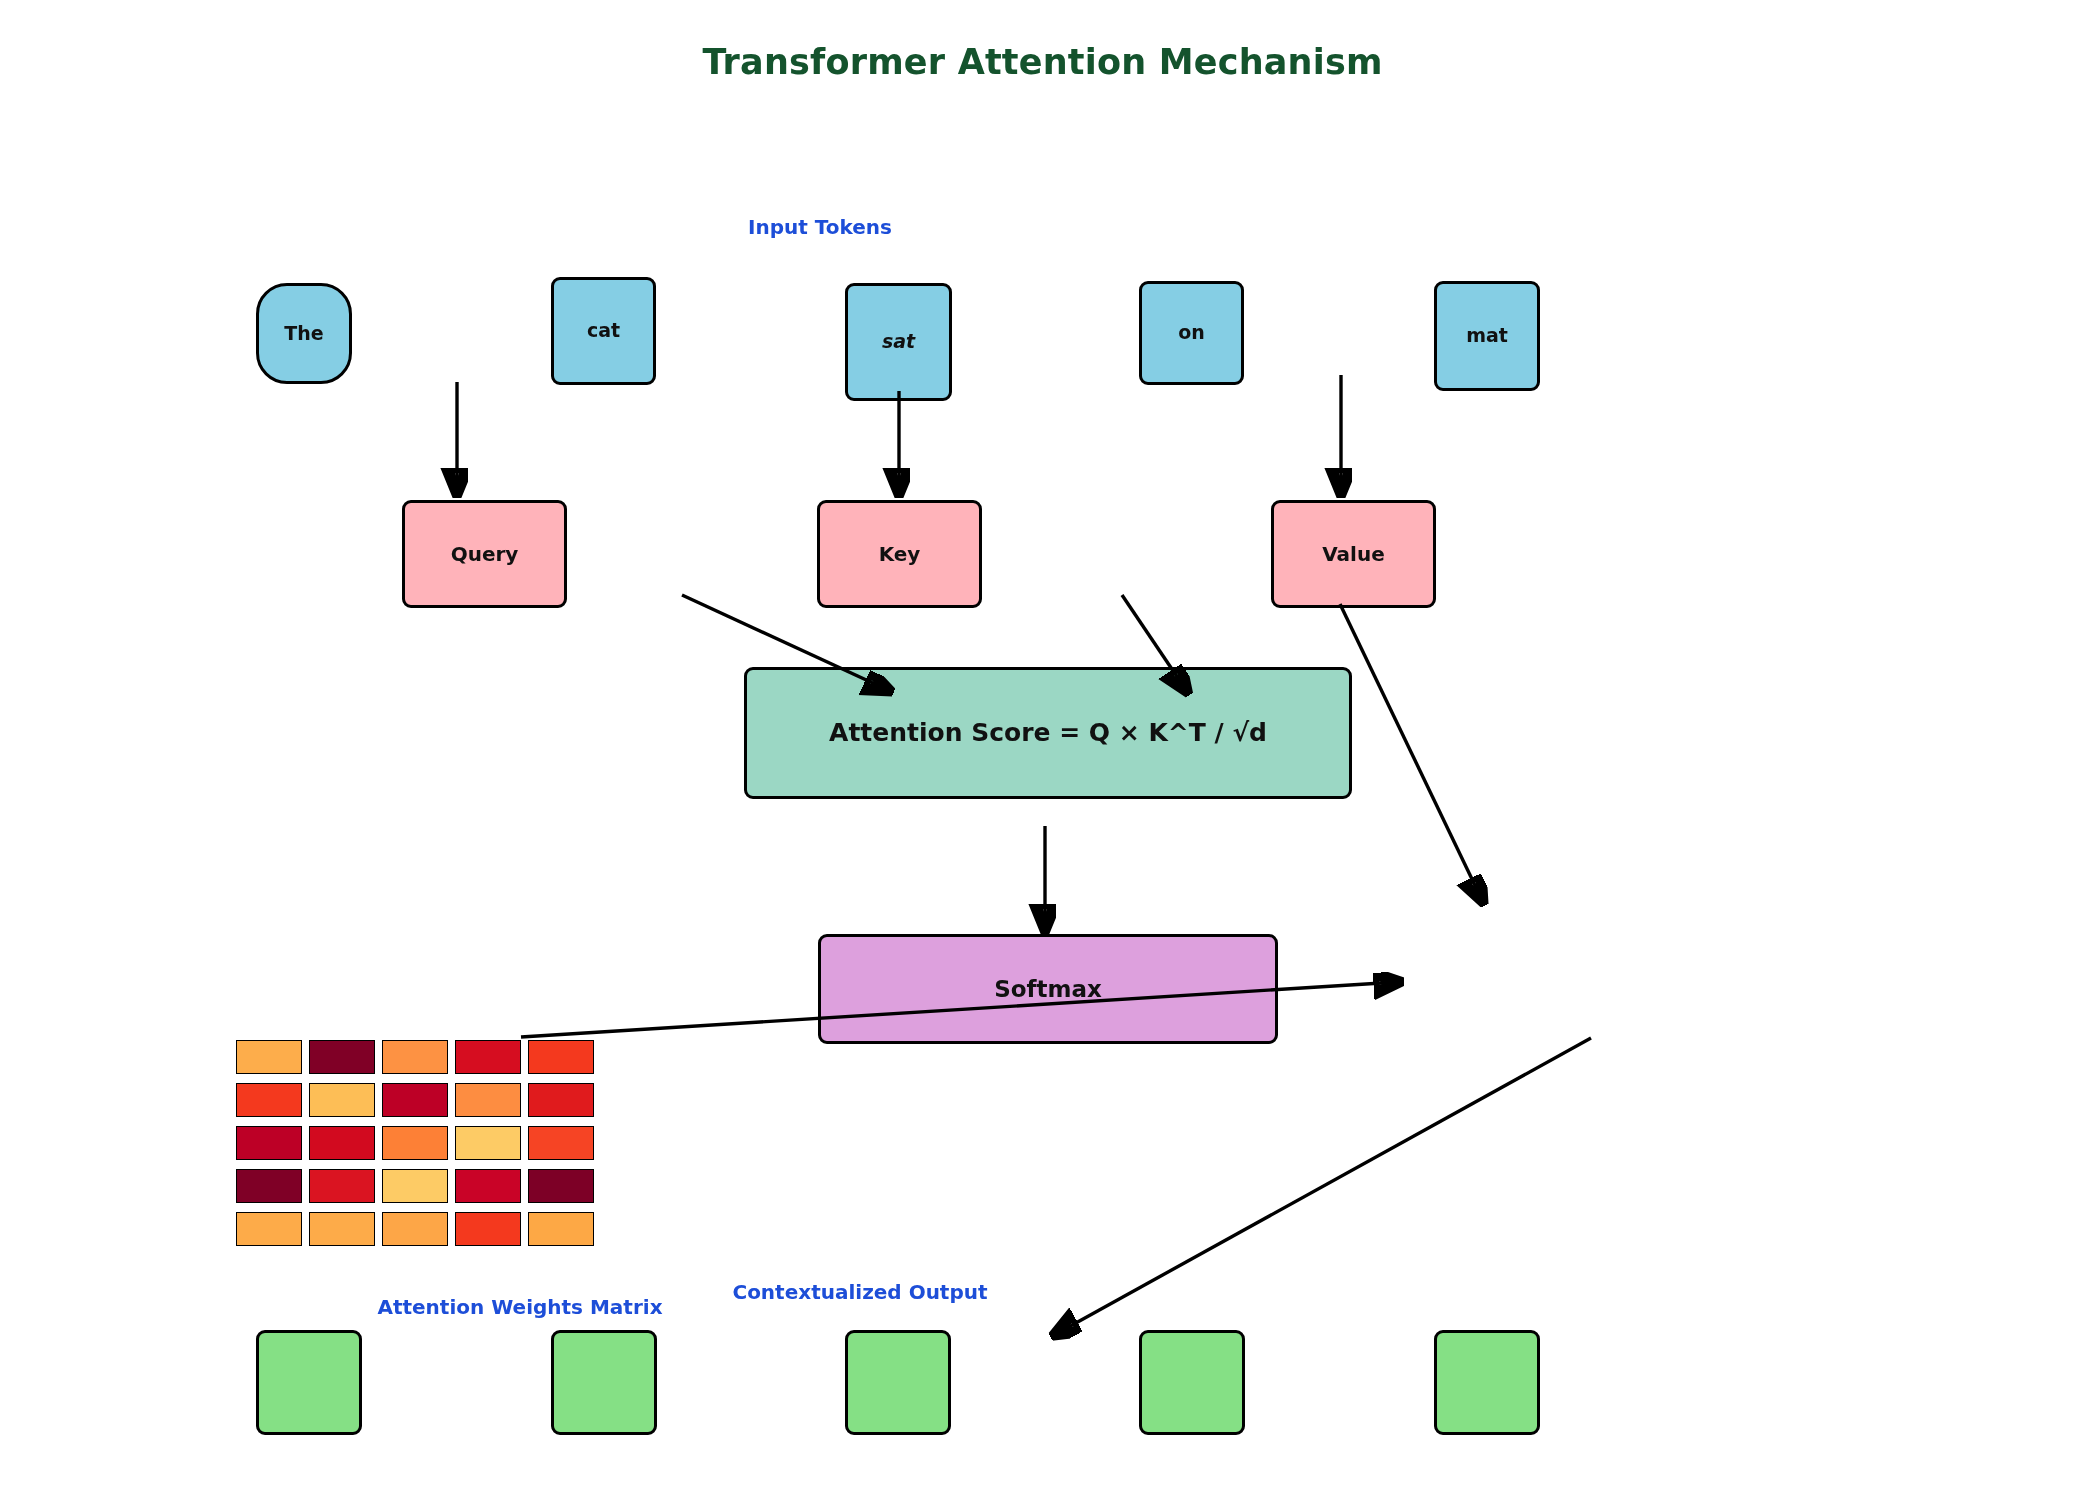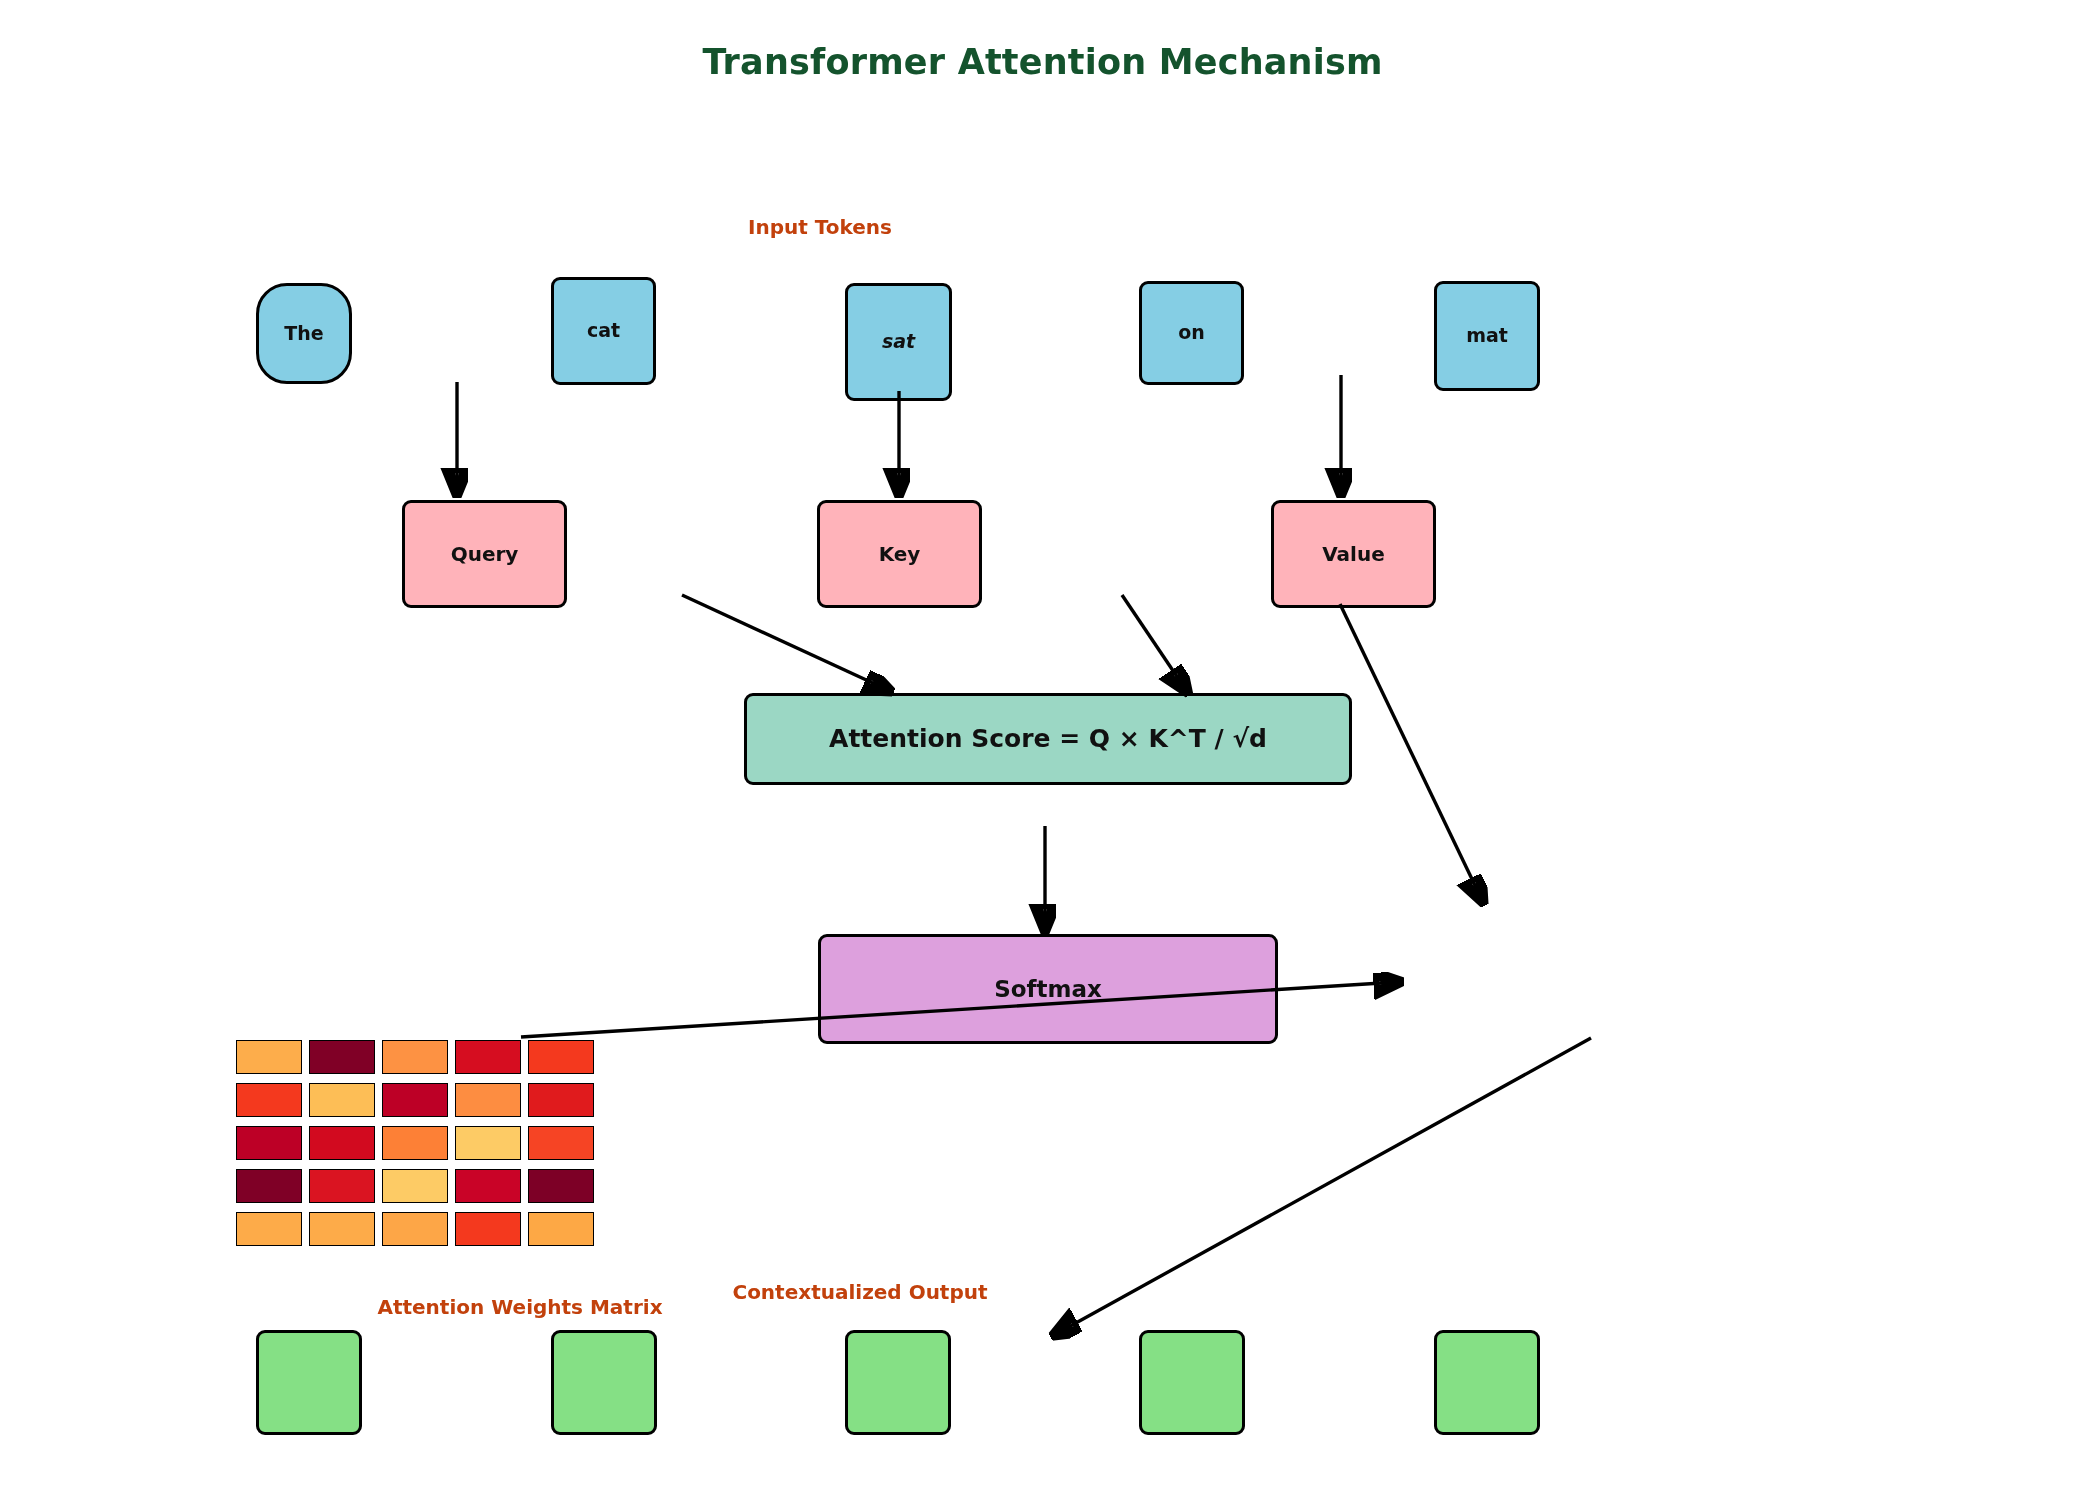--- a/index.html
+++ b/index.html
@@ -9,21 +9,21 @@
     overflow:hidden;position:relative;
   }
   #stage{position:absolute;left:0;top:0;width:2085px;height:1485px;background:#fff;}
 
   .title{
     position:absolute;left:0;top:42px;width:2085px;text-align:center;
     font-size:35px;font-weight:bold;color:#14532d;letter-spacing:.2px;
   }
 
   .sec-label{
-    position:absolute;font-size:20px;font-weight:bold;color:#c2410c;
+    position:absolute;font-size:20px;font-weight:bold;color:#1d4ed8;
     white-space:nowrap;text-align:center;
   }
 
   .box{
     position:absolute;box-sizing:border-box;
     border:3.2px solid #000000;border-radius:9px;
     display:flex;align-items:center;justify-content:center;
     text-align:center;color:#111111;font-weight:bold;line-height:1.22;
   }
   .tok{background:#85cee4;font-size:19px;}
@@ -78,21 +78,21 @@
     </div>
 
   <div class="box qkv" style="left:817px;top:500px;width:165px;height:108px;">
     <span>Key</span>
     </div>
 
   <div class="box qkv" style="left:1259px;top:500px;width:165px;height:108px;margin-left:12px;">
     <span>Value</span>
     </div>
 
-  <div class="box score" style="left:744px;top:693px;width:608px;height:92px;">
+  <div class="box score" style="left:744px;top:667px;width:608px;height:132px;">
     <span>Attention Score = Q × K^T / √d</span>
     </div>
 
   <div class="box softmax" style="left:818px;top:934px;width:460px;height:110px;">
     <span>Softmax</span>
     </div>
 
 
   <div id="matrix" style="left:236px;top:1040px;width:364px;height:205px;">
       <div class="cell" style="left: 0px; top: 0px; width: 66px; height: 34px; background: rgb(253, 173, 75);"></div>

